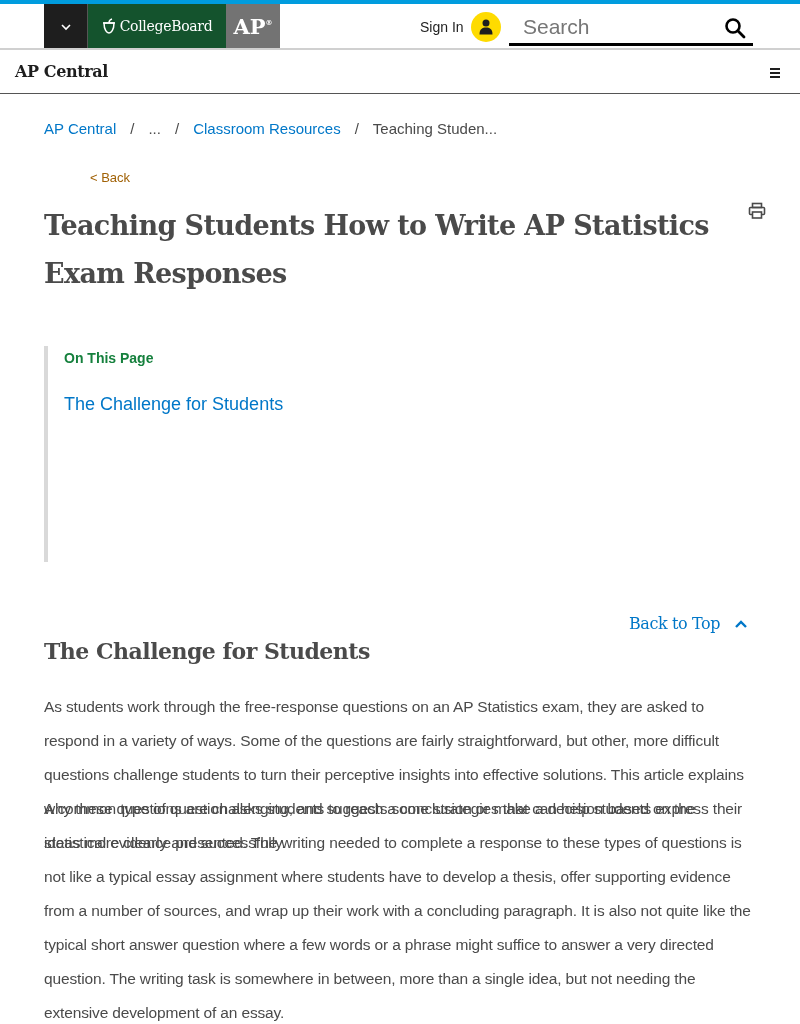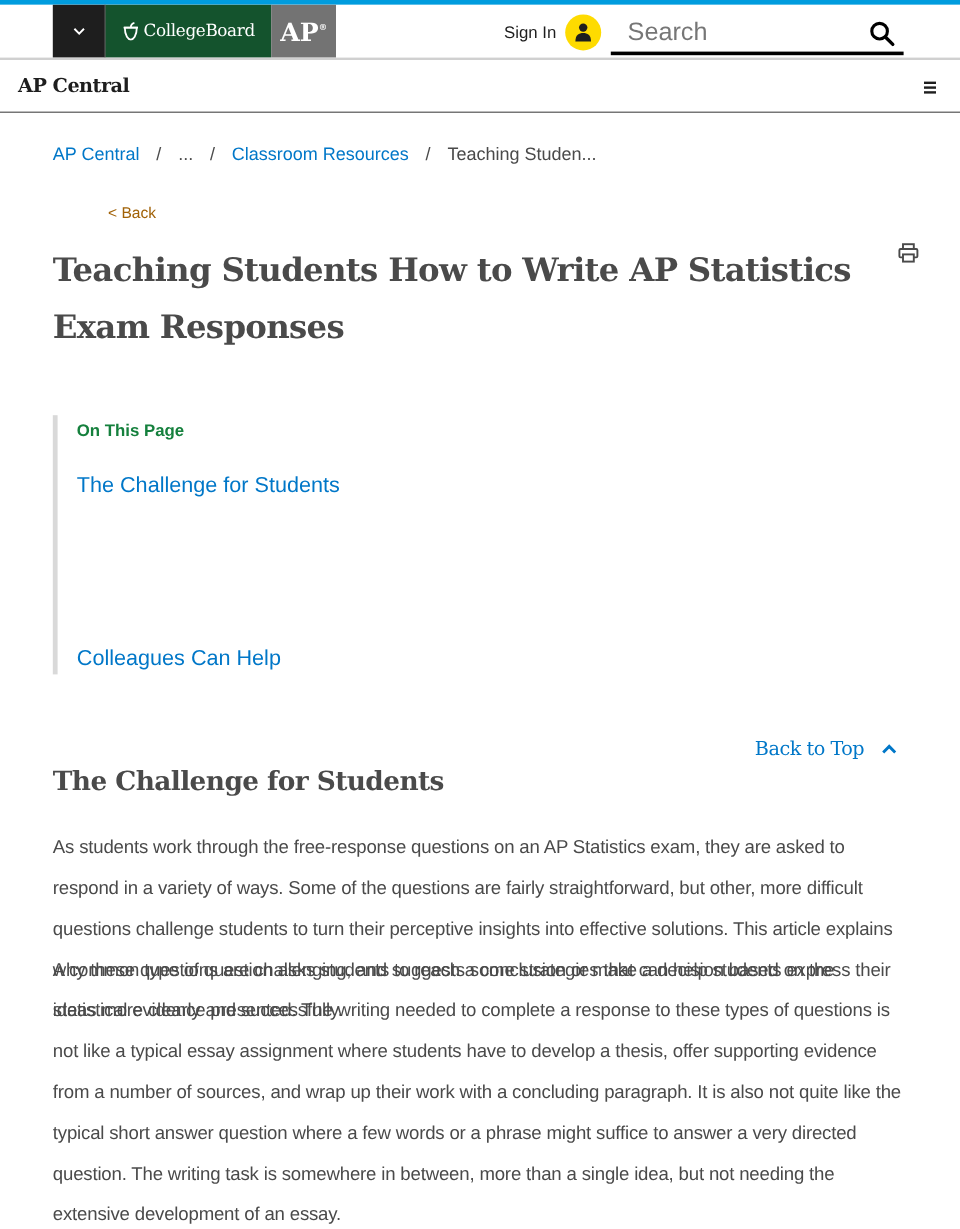--- a/index.html
+++ b/index.html
@@ -134,21 +134,20 @@
       <rect x="1.5" y="5.5" width="15" height="7" rx="1" stroke="#4a4a4a" stroke-width="1.6" fill="none"></rect>
       <rect x="4.5" y="10" width="9" height="6" stroke="#4a4a4a" stroke-width="1.6" fill="#fff"></rect>
     </svg>
 </span>
 
 <h1 class="page-title">Teaching Students How to Write AP Statistics Exam Responses</h1>
 
 <div class="toc">
   <span class="toc-heading">On This Page</span>
   <a href="#" class="toc-link" style="top:48px;">The Challenge for Students</a>
-  <a href="#" class="toc-link" style="top:192px;">Colleagues Can Help</a>
 </div>
 
 <a href="#" class="back-top">
   <span class="back-top-label">Back to Top</span>
   <span class="back-top-icon">
     <svg width="14" height="10" viewBox="0 0 14 10">
         <path d="M2 8 L7 3 L12 8" stroke="#0077c8" stroke-width="2.4" fill="none"></path>
       </svg>
   </span>
 </a>

